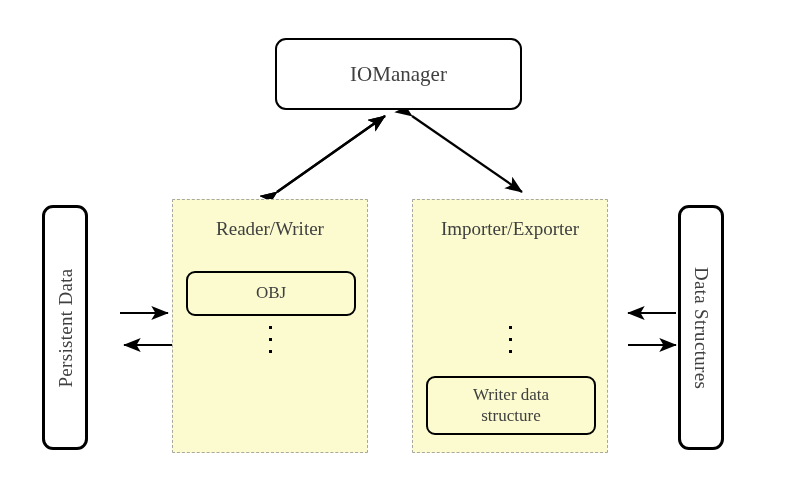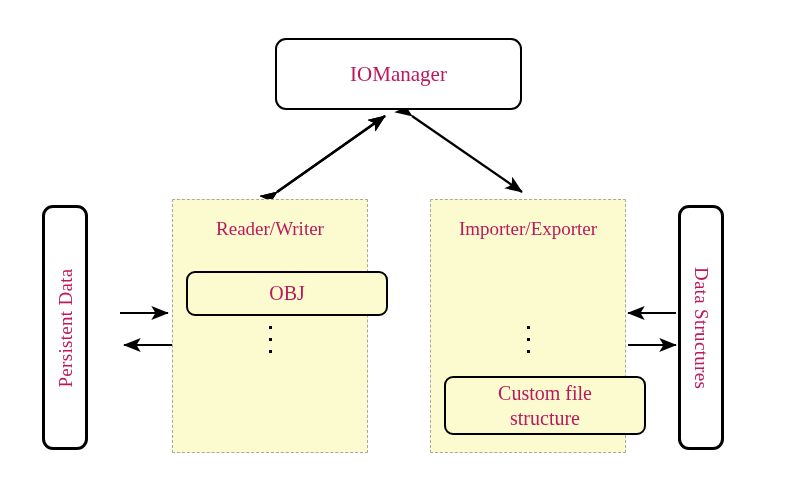--- a/index.html
+++ b/index.html
@@ -7,21 +7,21 @@
     padding: 0;
     background: #ffffff;
   }
   #canvas {
     position: relative;
     width: 800px;
     height: 489px;
     background: #ffffff;
     overflow: hidden;
     font-family: "Liberation Serif", "DejaVu Serif", serif;
-    color: #be185d;
+    color: #404040;
   }
 
   
   .node {
     position: absolute;
     box-sizing: border-box;
     border: 2.6px solid #000000;
     border-radius: 9px;
     background: #ffffff;
     display: flex;
@@ -79,21 +79,21 @@
     border: 1.6px dashed #a8a8a0;
     border-radius: 1px;
   }
   #group-reader-writer {
     left: 172px;
     top: 199px;
     width: 196px;
     height: 254px;
   }
   #group-importer-exporter {
-    left: 430px;
+    left: 412px;
     top: 199px;
     width: 196px;
     height: 254px;
   }
   .group-title {
     position: absolute;
     left: 0;
     top: 18px;
     width: 100%;
     text-align: center;
@@ -105,24 +105,24 @@
   .leaf {
     position: absolute;
     box-sizing: border-box;
     background: #fbfbcf;
     border: 2.8px solid #000000;
     border-radius: 9px;
     display: flex;
     align-items: center;
     justify-content: center;
     text-align: center;
-    font-size: 20px;
+    font-size: 17px;
     line-height: 1.22;
     left: 13px;
-    width: 202px;
+    width: 170px;
   }
   .leaf.top    { top: 71px;  height: 45px; }
   .leaf.bottom { top: 176px; height: 59px; }
 
   
   .vdots {
     position: absolute;
     left: 0;
     top: 126px;
     width: 100%;
@@ -204,21 +204,21 @@
 
 
     <div class="vdots">
       <span></span>
       <span></span>
       <span></span>
     </div>
 
     <div class="leaf bottom">
       <span>
-        <span>Custom file</span><br>
+        <span>Writer data</span><br>
         <span>structure</span>
       </span>
     </div>
   </div>
 
   <div class="side-box" id="data-structures">
     <span class="vtext down">Data Structures</span>
   </div>
 
 </div>

